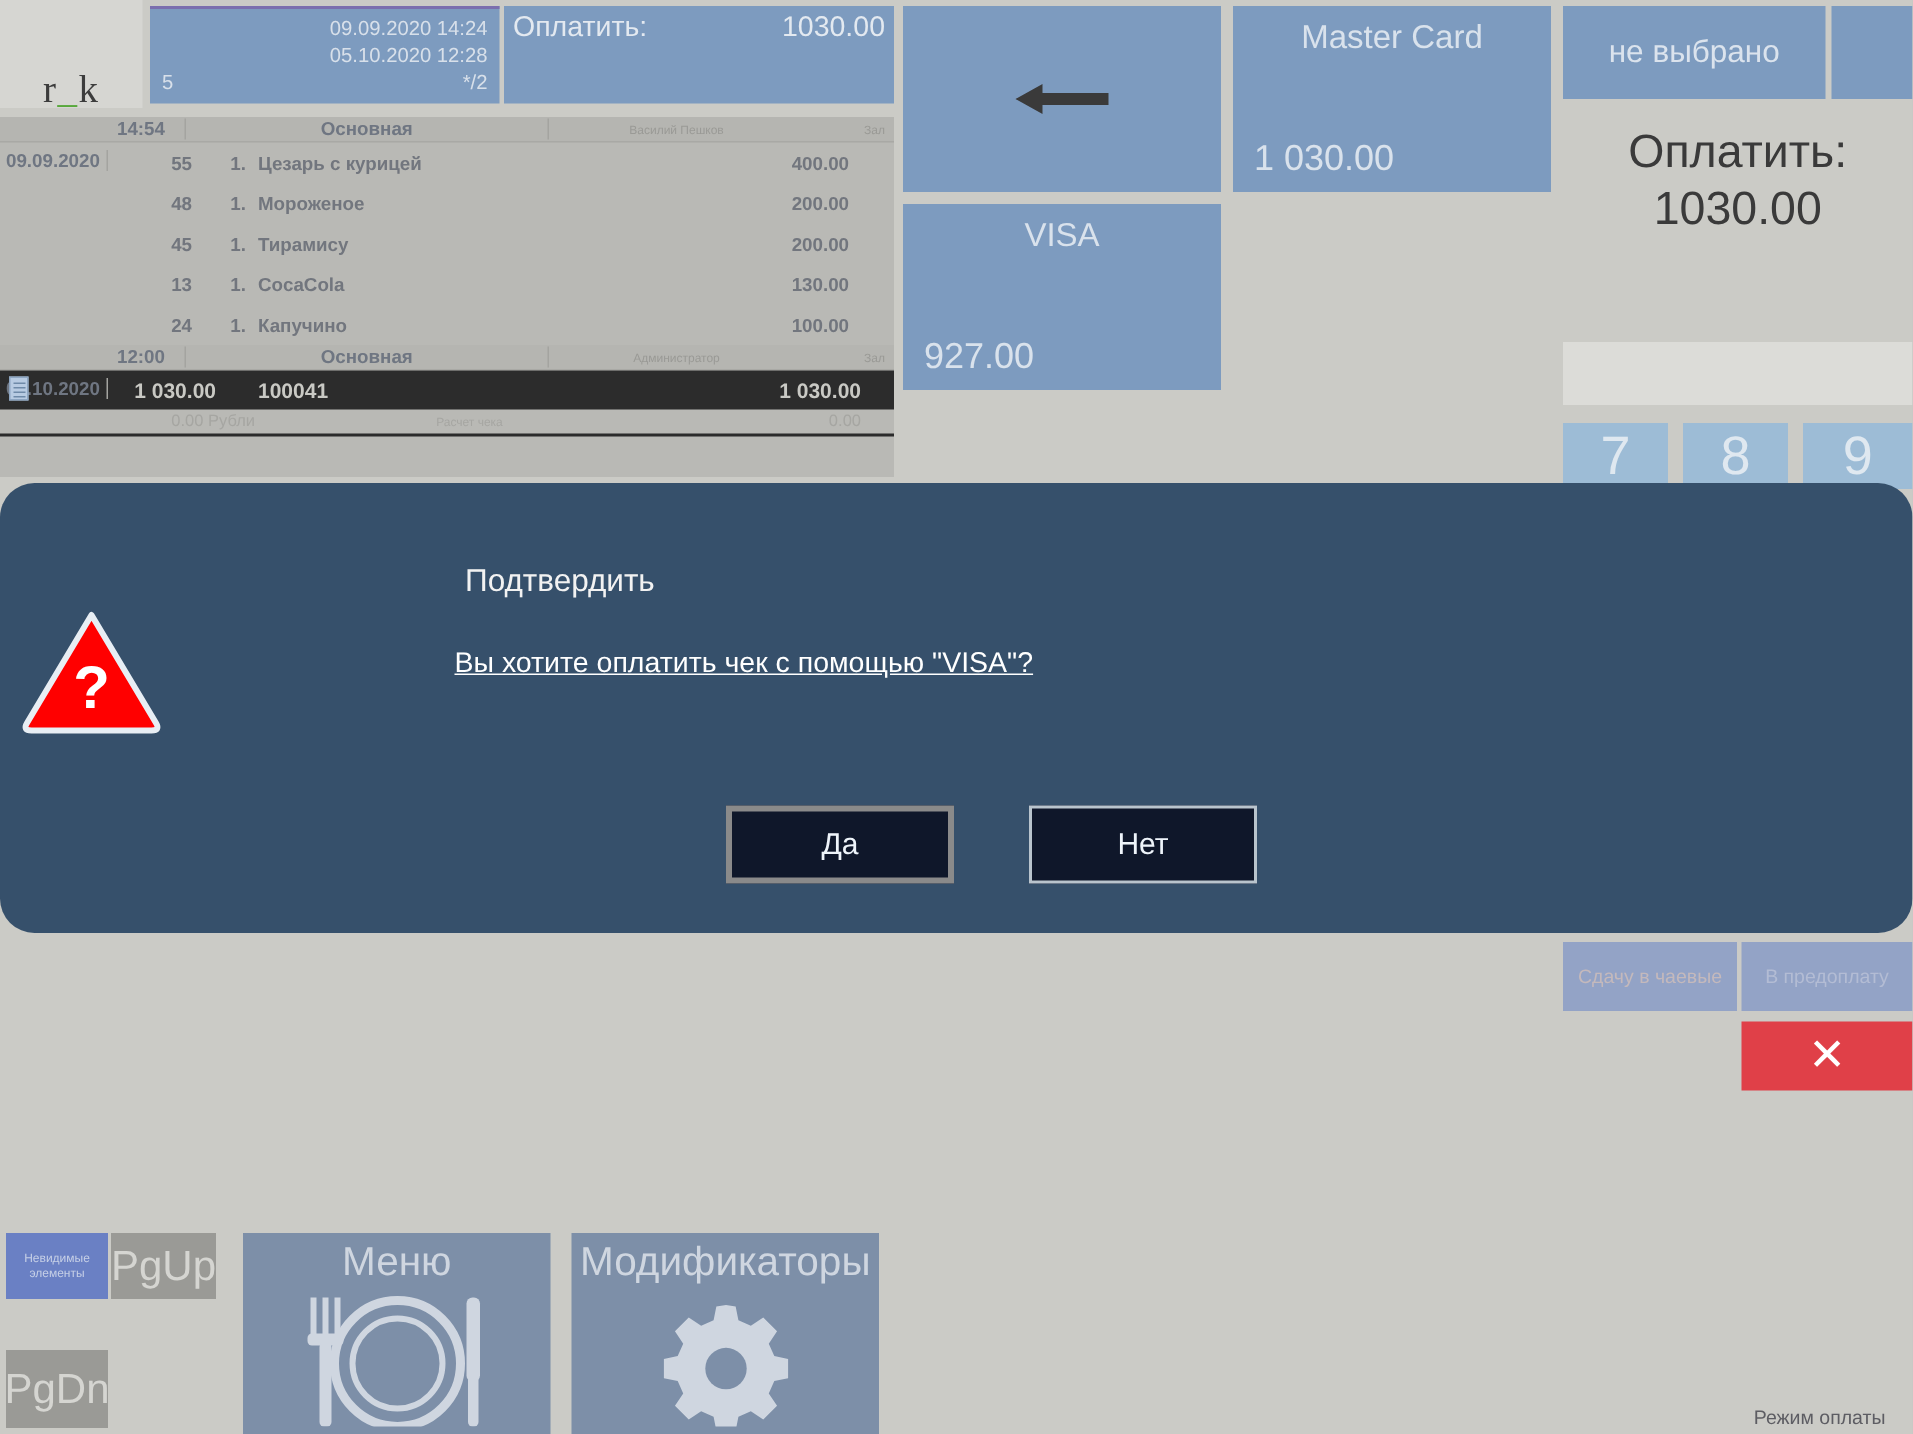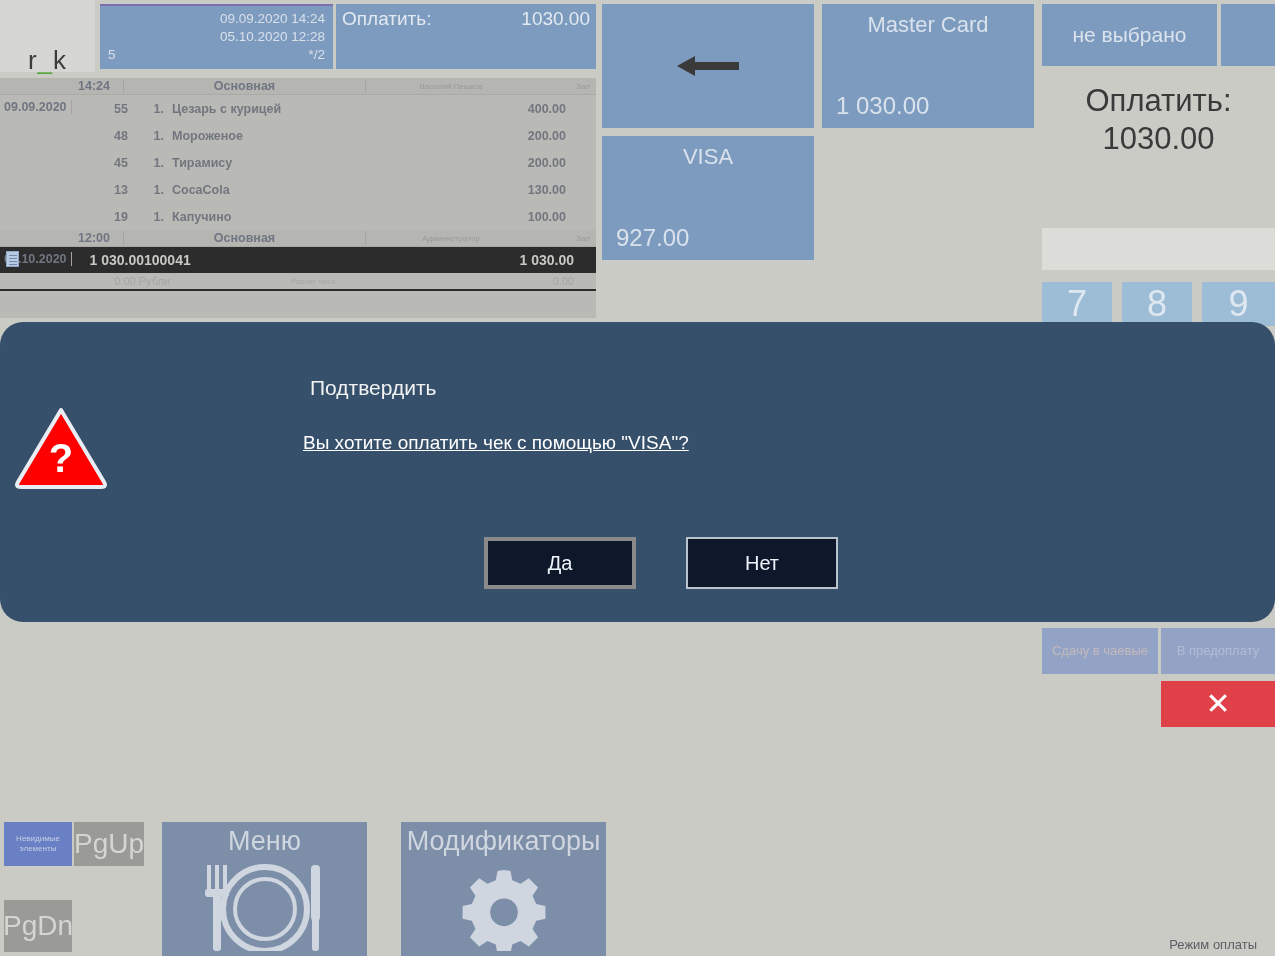--- a/index.html
+++ b/index.html
@@ -10,21 +10,21 @@
   }
   #app{ position:relative; width:1275px; height:956px; background:#cbcbc6; }
 
   
   .logo-cell{
     position:absolute; left:0; top:0; width:95px; height:72px;
     background:#d6d6d2; display:flex; align-items:center; justify-content:center;
   }
   .logo-text{
     font-size:26px; color:#3c3c3c; letter-spacing:1px; position:relative;
-    font-family:Liberation Sans, sans-serif;
+    font-family:Liberation Serif, serif;
     margin-top:48px;
   }
   .logo-text .usc{ color:#58a83c; }
 
   
   .order-info{
     position:absolute; left:100px; top:4px; width:233px; height:65px;
     background:#7d9bbf; border-top:2px solid #7b6fae;
     color:#d8e0ea; font-size:13.5px; padding:4px 8px 0 0;
     text-align:right; line-height:18px;
@@ -56,21 +56,21 @@
   .item-row .i-qty{ width:44px; text-align:right; padding-right:8px;}
   .item-row .i-name{ flex:1; }
   .item-row .i-sum{ width:120px; text-align:right; padding-right:30px;}
 
   .pay-row{
     display:flex; align-items:center; height:26px;
     background:#2c2c2c; color:#c9c9c4; font-weight:bold; font-size:14px;
   }
   .pay-row .p-ic{ width:24px; text-align:center; }
   .pay-row .p-amt{ width:120px; text-align:right; }
-  .pay-row .p-num{ flex:1; }
+  .pay-row .p-num{ flex:1; padding-left:28px; }
   .pay-row .p-tot{ width:140px; text-align:right; padding-right:22px;}
 
   .tail-row{
     display:flex; align-items:center; height:18px; font-size:11px;
     color:#a6a6a2; border-bottom:2px solid #2b2b2b;
   }
   .tail-row .t-amt{ width:170px; text-align:right; }
   .tail-row .t-lbl{ flex:1; text-align:center; font-size:8px;}
   .tail-row .t-sum{ width:140px; text-align:right; padding-right:22px;}
 
@@ -135,21 +135,21 @@
   #btn-close  { left:1161px; top:681px; width:114px; background:#e04048; color:#fff; font-size:30px;}
 
   
   .bbtn{ position:absolute; display:flex; align-items:center; justify-content:center;}
   #btn-invis{ left:4px; top:822px; width:68px; height:44px; background:#6a80c4; color:#c6cfe6; font-size:8px; text-align:center; line-height:10px; padding:0 3px;}
   #btn-pgup { left:74px; top:822px; width:70px; height:44px; background:#9a9a96; color:#d5d5d1; font-size:28px;}
   #btn-pgdn { left:4px;  top:900px; width:68px; height:52px; background:#9a9a96; color:#d5d5d1; font-size:28px;}
   #btn-menu { left:162px;top:822px; width:205px; height:134px; background:#7d8fa8; color:#cfd6e0;
               flex-direction:column; font-size:27px; padding-top:6px;}
   #btn-mod  { left:381px;top:822px; width:205px; height:134px; background:#7d8fa8; color:#cfd6e0;
-              flex-direction:column; font-size:27px; padding-top:6px;margin-left:20px;}
+              flex-direction:column; font-size:27px; padding-top:6px;}
   .bbtn .glyph{ margin-top:2px; }
 
   #status{
     position:absolute; right:18px; bottom:4px; font-size:13px; color:#5d5d63;
   }
 
   
   #dialog{
     position:absolute; left:0; top:322px; width:1275px; height:300px;
     background:#36506b; color:#ffffff;border-radius:23px;
@@ -193,21 +193,21 @@
     <div class="line">
       <span>Оплатить:</span>
       <span>1030.00</span>
     </div>
   </div>
 
   <div class="receipt">
 
     <div class="grp-row">
       <span class="c-date">09.09.2020</span>
-      <span class="c-time">14:24</span>
+      <span class="c-time">14:54</span>
       <span class="c-name">Основная</span>
       <span class="c-user">Василий Пешков</span>
       <span class="c-seat">Зал</span>
     </div>
 
     <div class="item-row">
       <span class="i-code">55</span>
       <span class="i-qty">1.</span>
       <span class="i-name">Цезарь с курицей</span>
       <span class="i-sum">400.00</span>
@@ -224,21 +224,21 @@
       <span class="i-name">Тирамису</span>
       <span class="i-sum">200.00</span>
     </div>
     <div class="item-row">
       <span class="i-code">13</span>
       <span class="i-qty">1.</span>
       <span class="i-name">CocaCola</span>
       <span class="i-sum">130.00</span>
     </div>
     <div class="item-row">
-      <span class="i-code">19</span>
+      <span class="i-code">24</span>
       <span class="i-qty">1.</span>
       <span class="i-name">Капучино</span>
       <span class="i-sum">100.00</span>
     </div>
 
     <div class="grp-row">
       <span class="c-date">05.10.2020</span>
       <span class="c-time">12:00</span>
       <span class="c-name">Основная</span>
       <span class="c-user">Администратор</span>

